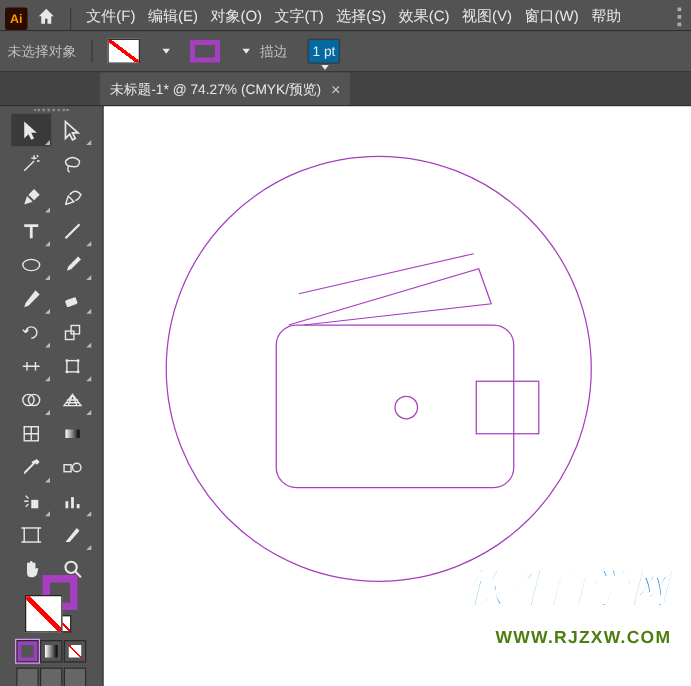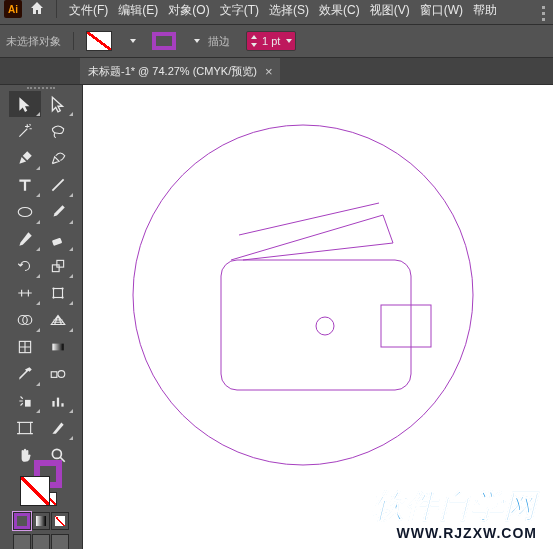--- a/index.html
+++ b/index.html
@@ -11,21 +11,21 @@
     font-family: "Microsoft YaHei", Arial, sans-serif;
     font-size: 12px;
     color: #e8e8e8;
     overflow: hidden;
     user-select: none;
   }
 
   
   .menubar {
     display: flex;
-    align-items: flex-start;
+    align-items: flex-end;
     height: 24px;
     background: #535353;
     border-bottom: 1px solid #2f2f2f;
     padding-left: 4px;
     gap: 6px;
   }
   .ai-logo {
     width: 18px;
     height: 18px;
     background: #2b0b00;
@@ -73,26 +73,27 @@
   .swatch.stroke-purple {
     border: 4px solid #a63fbf;
     width: 16px;
     height: 10px;
     background: #535353;
   }
   .small-dd {
     display: inline-flex;
     align-items: center;
     height: 18px;
-    background: #be185d;
+    background: #0369a1;
     border: 1px solid #3a3a3a;
     padding: 0 3px;
     font-size: 11px;
     gap: 4px;
     border-radius: 2px;
+    flex-direction: column;
   }
   .caret {
     width: 0; height: 0;
     border-left: 3px solid transparent;
     border-right: 3px solid transparent;
     border-top: 4px solid #e8e8e8;
     margin-left: 2px;
   }
   .profile-line {
     width: 60px;
@@ -272,38 +273,38 @@
     position: relative;
     overflow: hidden;
   }
   .artwork {
     position: absolute;
     left: 0; top: 0;
   }
   .watermark {
     position: absolute;
     right: 16px;
-    bottom: 12px;
+    bottom: 36px;
     text-align: right;
     line-height: 1;
   }
   .wm-title {
     font-size: 32px;
     font-weight: 900;
     font-style: italic;
     color: #0a8be0;
     letter-spacing: 1px;
     -webkit-text-stroke: 1px #fff;
   }
   .wm-url {
     font-size: 14px;
     font-weight: 700;
-    color: #0f172a;
+    color: #4d7c0f;
     letter-spacing: 1px;
-    margin-top: 4px;
+    margin-top: 16px;
   }
 
   .dots {
     position: absolute;
     right: 4px;
     top: 6px;
     width: 12px;
     display: flex;
     flex-direction: column;
     gap: 3px;

